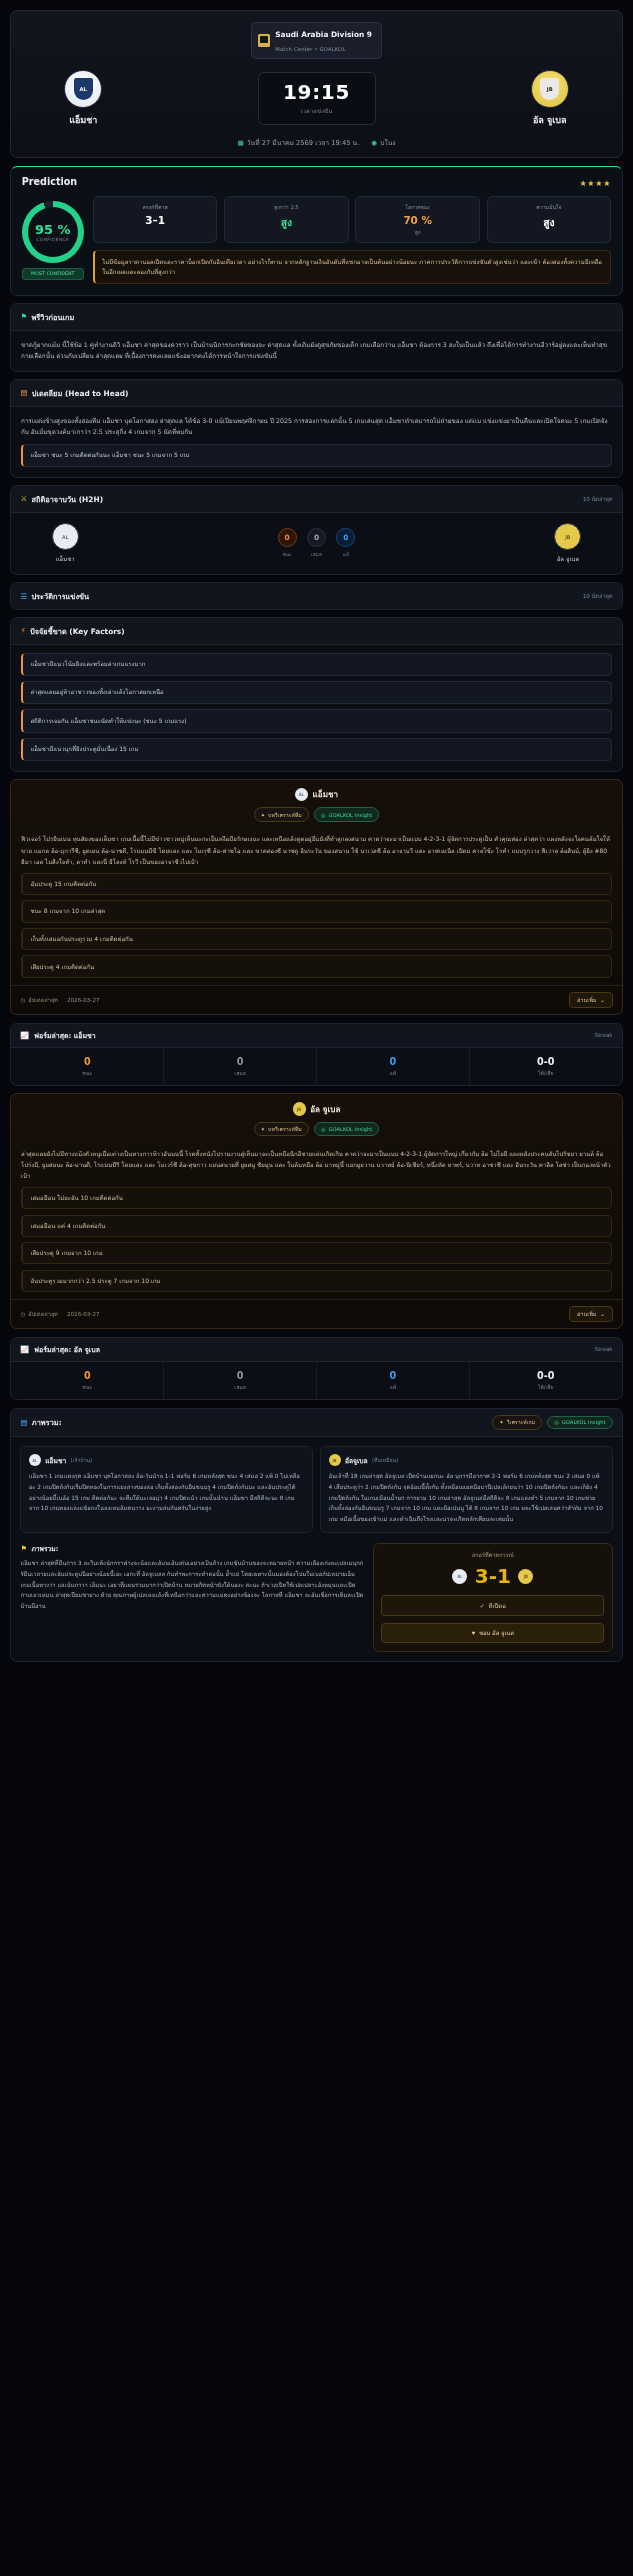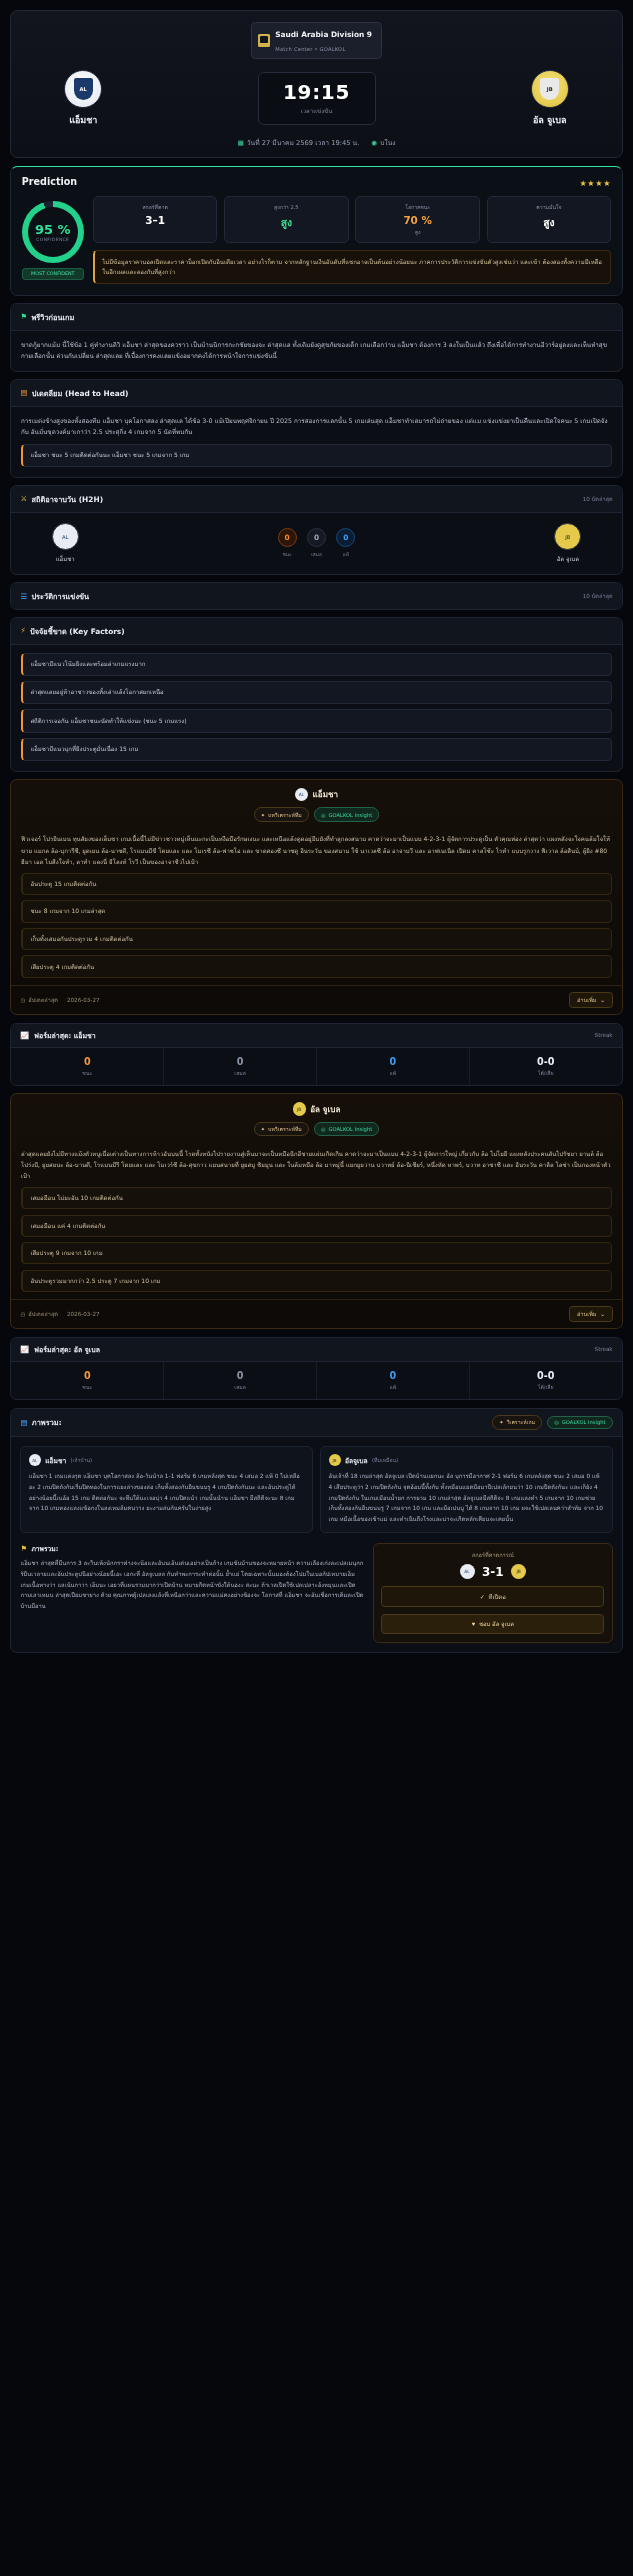--- a/index.html
+++ b/index.html
@@ -254,21 +254,21 @@
   .sum-left { flex:1.55; }
   .sum-left-title { display:flex; align-items:center; gap:4.4px; font-size:6.7px; font-weight:bold; color:#edf0f6; margin-bottom:4.4px;}
   .sum-right {
     flex:1; background:#15100a; border:0.7px solid #3a2b14; border-radius:6px;
     padding:7.4px; text-align:center;
   }
   .sr-title { font-size:5.6px; color:#a8987a;}
   .sr-crests { display:flex; align-items:center; justify-content:center; gap:7.4px; margin-top:5.2px;}
   .sr-crest{width:15px;height:15px;border-radius:50%;display:flex;align-items:center;justify-content:center;font-size:4.4px;}
   .sr-crest.home{background:#e9edf3;color:#1b3a6b;} .sr-crest.away{background:#e4c94a;color:#2b2a10;}
-  .sr-score{ font-size:12px; font-weight:bold; color:#ffffff;}
+  .sr-score{ font-size:20px; font-weight:bold; color:#eab308;}
   .sr-btn {
     margin-top:6.7px; width:100%; background:#1d1609; border:0.7px solid #4b3a18; color:#e7cd94;
     font-size:6px; padding:4.4px 0; border-radius:3.7px; display:flex; align-items:center; justify-content:center; gap:3.7px;
   }
   .sr-btn.primary { background:#2a1f0b; color:#f3d89a;}
 </style>
 </head>
 <body>
 
 <div class="page">

